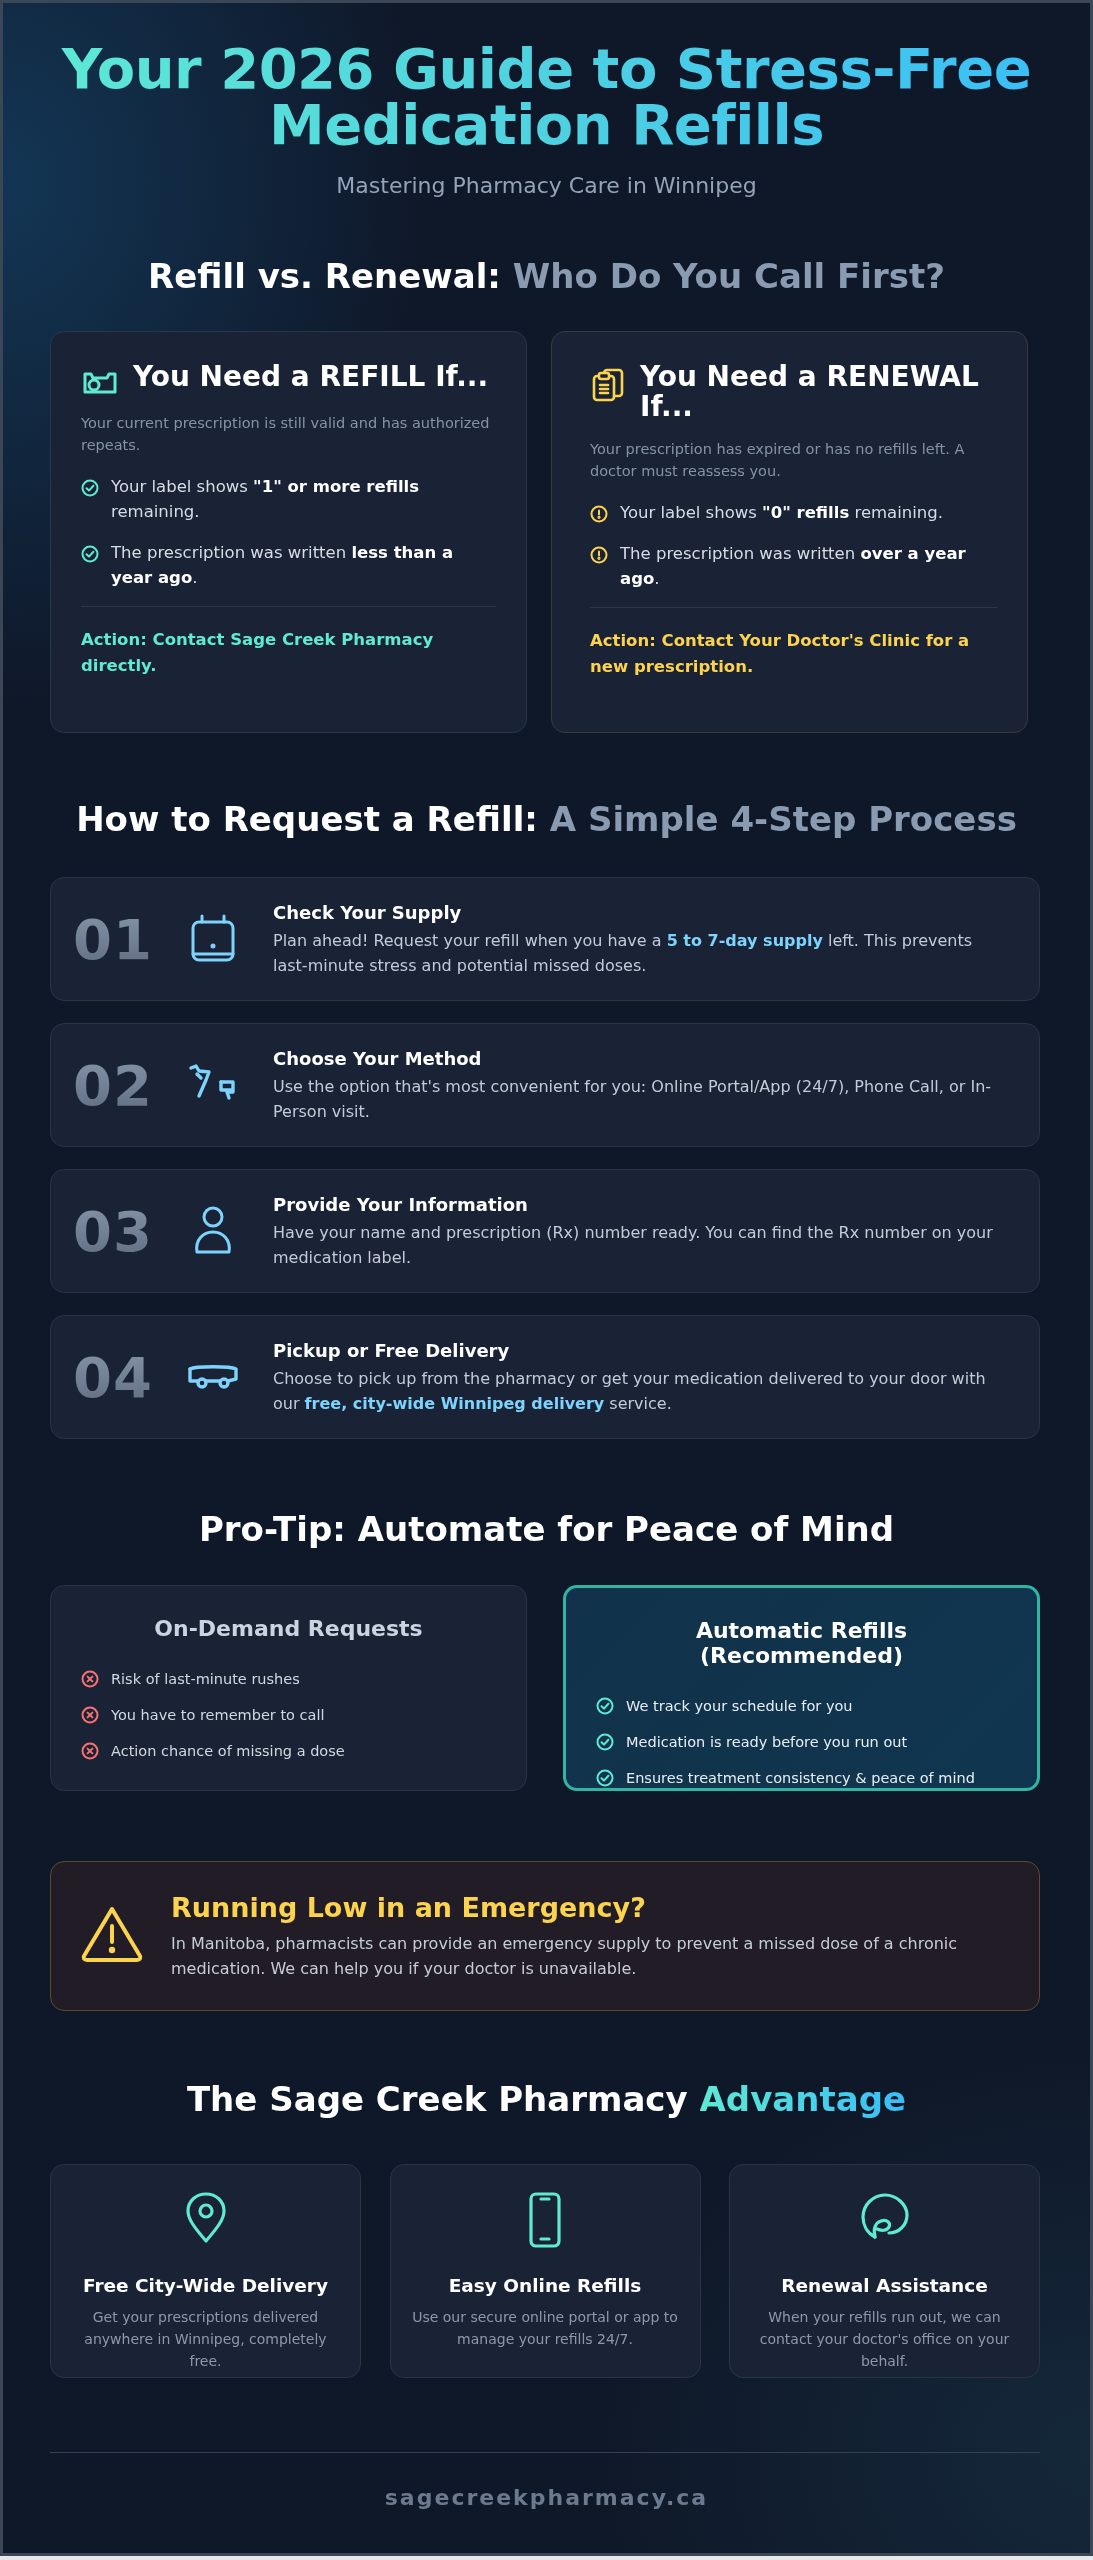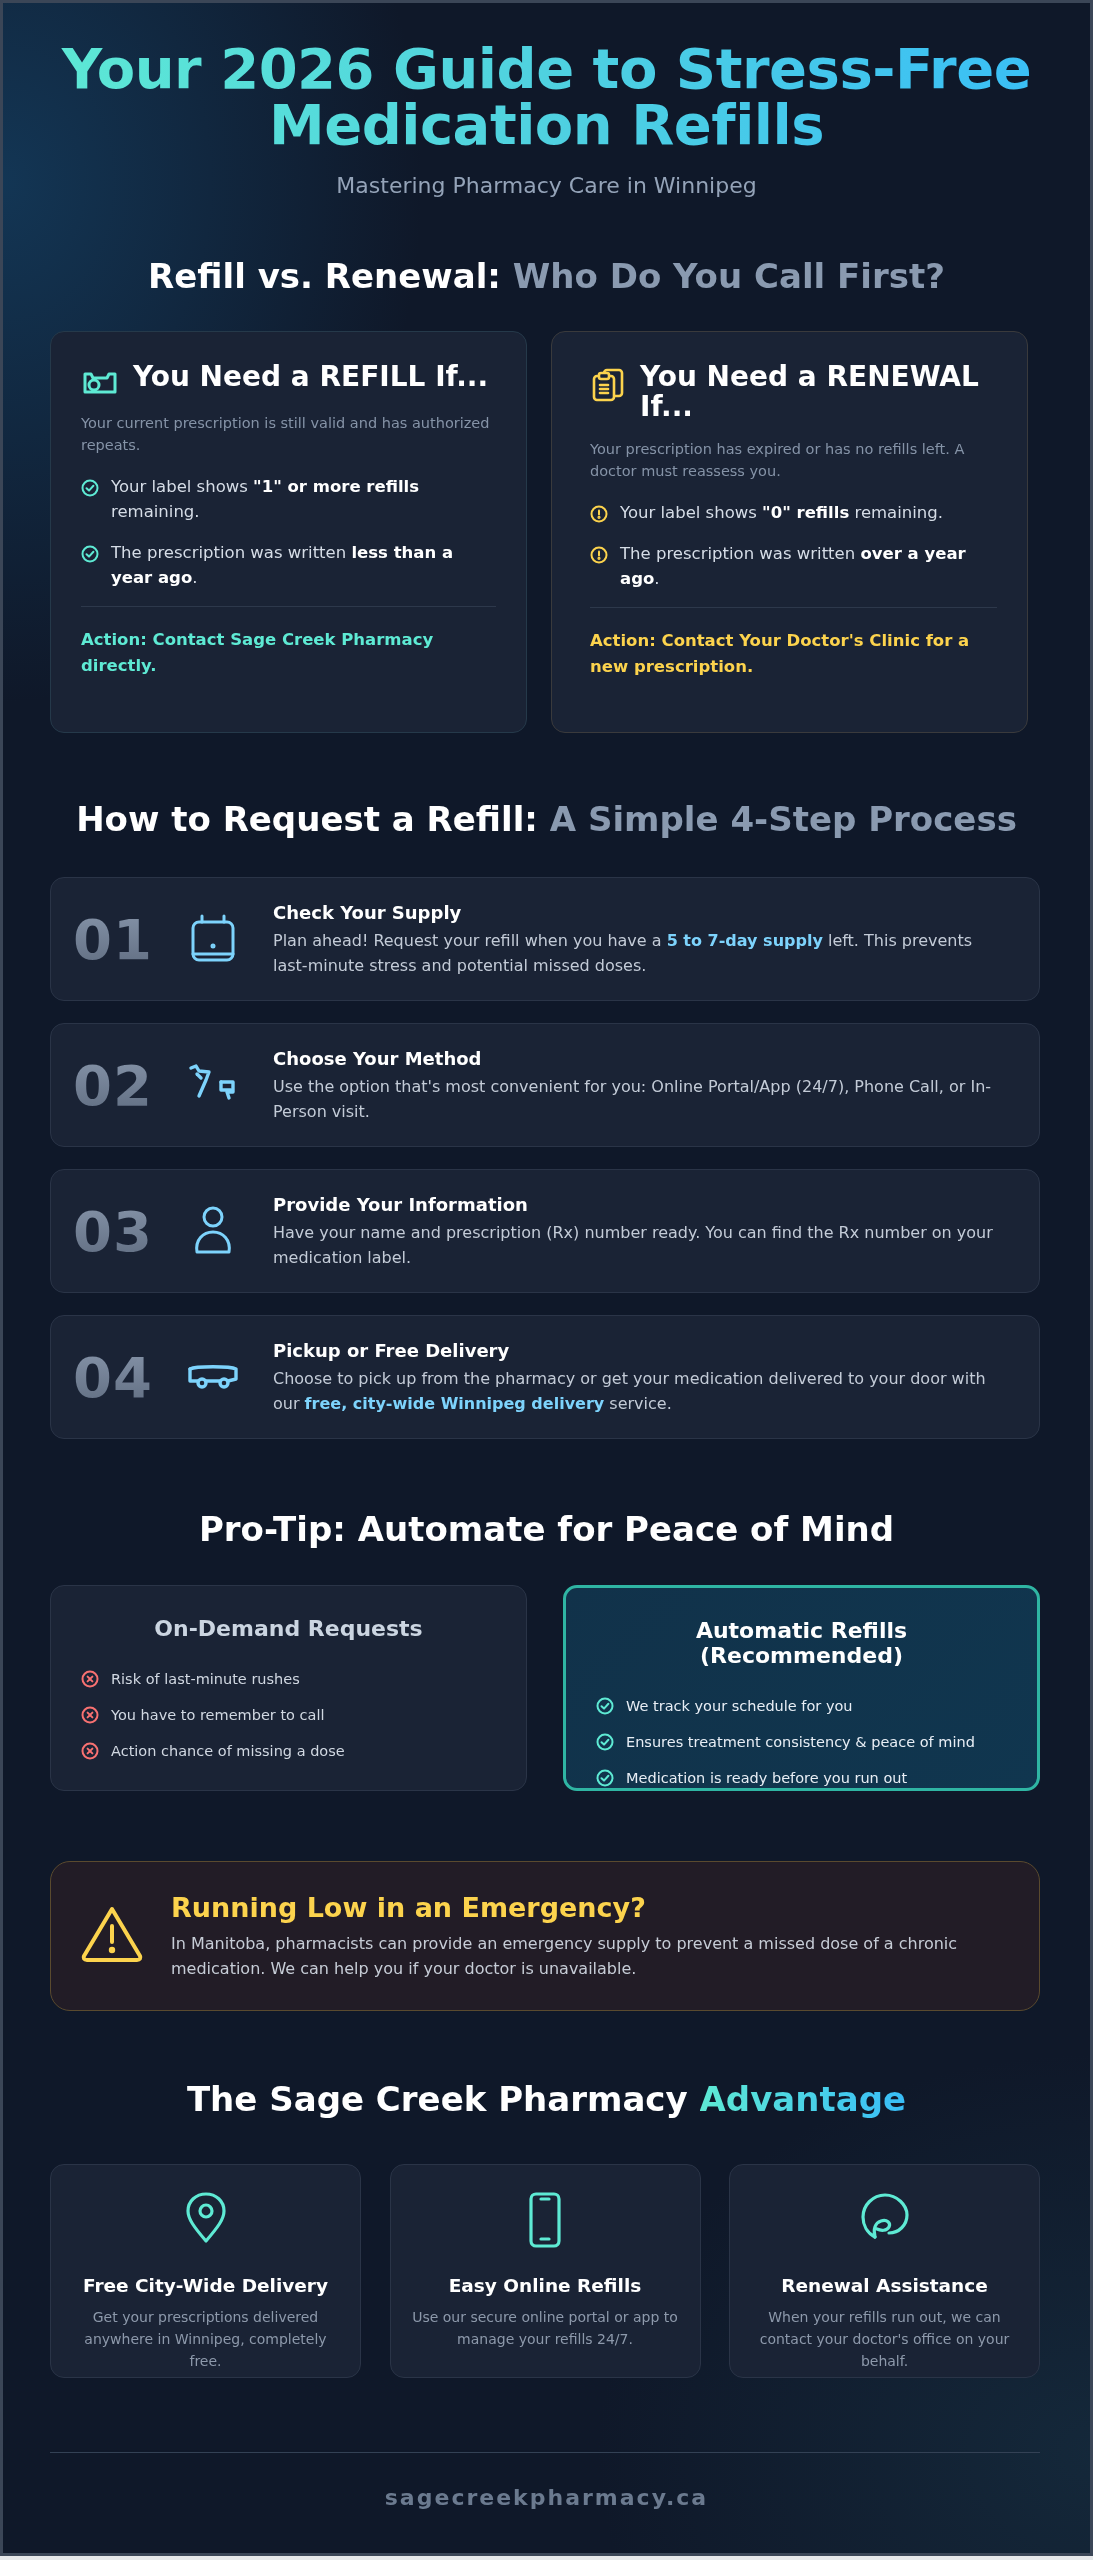--- a/index.html
+++ b/index.html
@@ -85,21 +85,21 @@
     background: linear-gradient(135deg, #11324a 0%, #10364f 100%);
   }
   .pro-card.auto h4 { color: #fff; text-align: center; }
   .pro-list { list-style: none; margin-top: 20px; }
   .pro-list li { display: flex; align-items: center; gap: 12px; color: #d1d8e2; font-size: 14.5px; height: 36px; }
   .pro-card.auto .pro-list li { color: #e8eef5; }
 
   
   .emergency {
     position: absolute; top: 1858px; left: 47px; width: 990px; height: 150px;
-    background: #221c26; border: 1px solid #5a4a2e; border-radius: 20px;
+    background: #221c26; border: 1px solid #5a4a2e; border-radius: 14px;
     display: flex; align-items: center; padding: 0 28px;
   }
   .emergency .e-icon { width: 70px; flex: 0 0 auto; }
   .emergency .e-body { margin-left: 22px; }
   .emergency h4 { color: #fcd34d; font-size: 27px; font-weight: bold; }
   .emergency p { color: #c6ccd6; font-size: 16px; line-height: 25px; margin-top: 8px; }
 
   
   .adv-title { position: absolute; top: 2076px; left: 0; width: 100%; }
   .adv-grid { position: absolute; top: 2161px; left: 47px; width: 990px; display: flex; justify-content: space-between; }
@@ -304,28 +304,28 @@
               <circle cx="9" cy="9" r="7.5"></circle>
               <path d="M5.5 9.3 L8 11.6 L12.4 6.8" stroke-linecap="round" stroke-linejoin="round"></path>
             </svg>
           <span>We track your schedule for you</span>
         </li>
         <li>
           <svg width="18" height="18" viewBox="0 0 18 18" fill="none" stroke="#5eead4" stroke-width="2">
               <circle cx="9" cy="9" r="7.5"></circle>
               <path d="M5.5 9.3 L8 11.6 L12.4 6.8" stroke-linecap="round" stroke-linejoin="round"></path>
             </svg>
+          <span>Medication is ready before you run out</span>
+        </li>
+        <li>
+          <svg width="18" height="18" viewBox="0 0 18 18" fill="none" stroke="#5eead4" stroke-width="2">
+              <circle cx="9" cy="9" r="7.5"></circle>
+              <path d="M5.5 9.3 L8 11.6 L12.4 6.8" stroke-linecap="round" stroke-linejoin="round"></path>
+            </svg>
           <span>Ensures treatment consistency &amp; peace of mind</span>
-        </li>
-        <li>
-          <svg width="18" height="18" viewBox="0 0 18 18" fill="none" stroke="#5eead4" stroke-width="2">
-              <circle cx="9" cy="9" r="7.5"></circle>
-              <path d="M5.5 9.3 L8 11.6 L12.4 6.8" stroke-linecap="round" stroke-linejoin="round"></path>
-            </svg>
-          <span>Medication is ready before you run out</span>
         </li>
       </ul>
     </div>
   </div>
 
   <div class="emergency">
     <div class="e-icon">
       <svg width="66" height="60" viewBox="0 0 66 60" fill="none" stroke="#fcd34d" stroke-width="4" stroke-linecap="round" stroke-linejoin="round">
         <path d="M33 5 L61 52 C62 54 61 56 58 56 L8 56 C5 56 4 54 5 52 Z"></path>
         <line x1="33" y1="22" x2="33" y2="38"></line>

